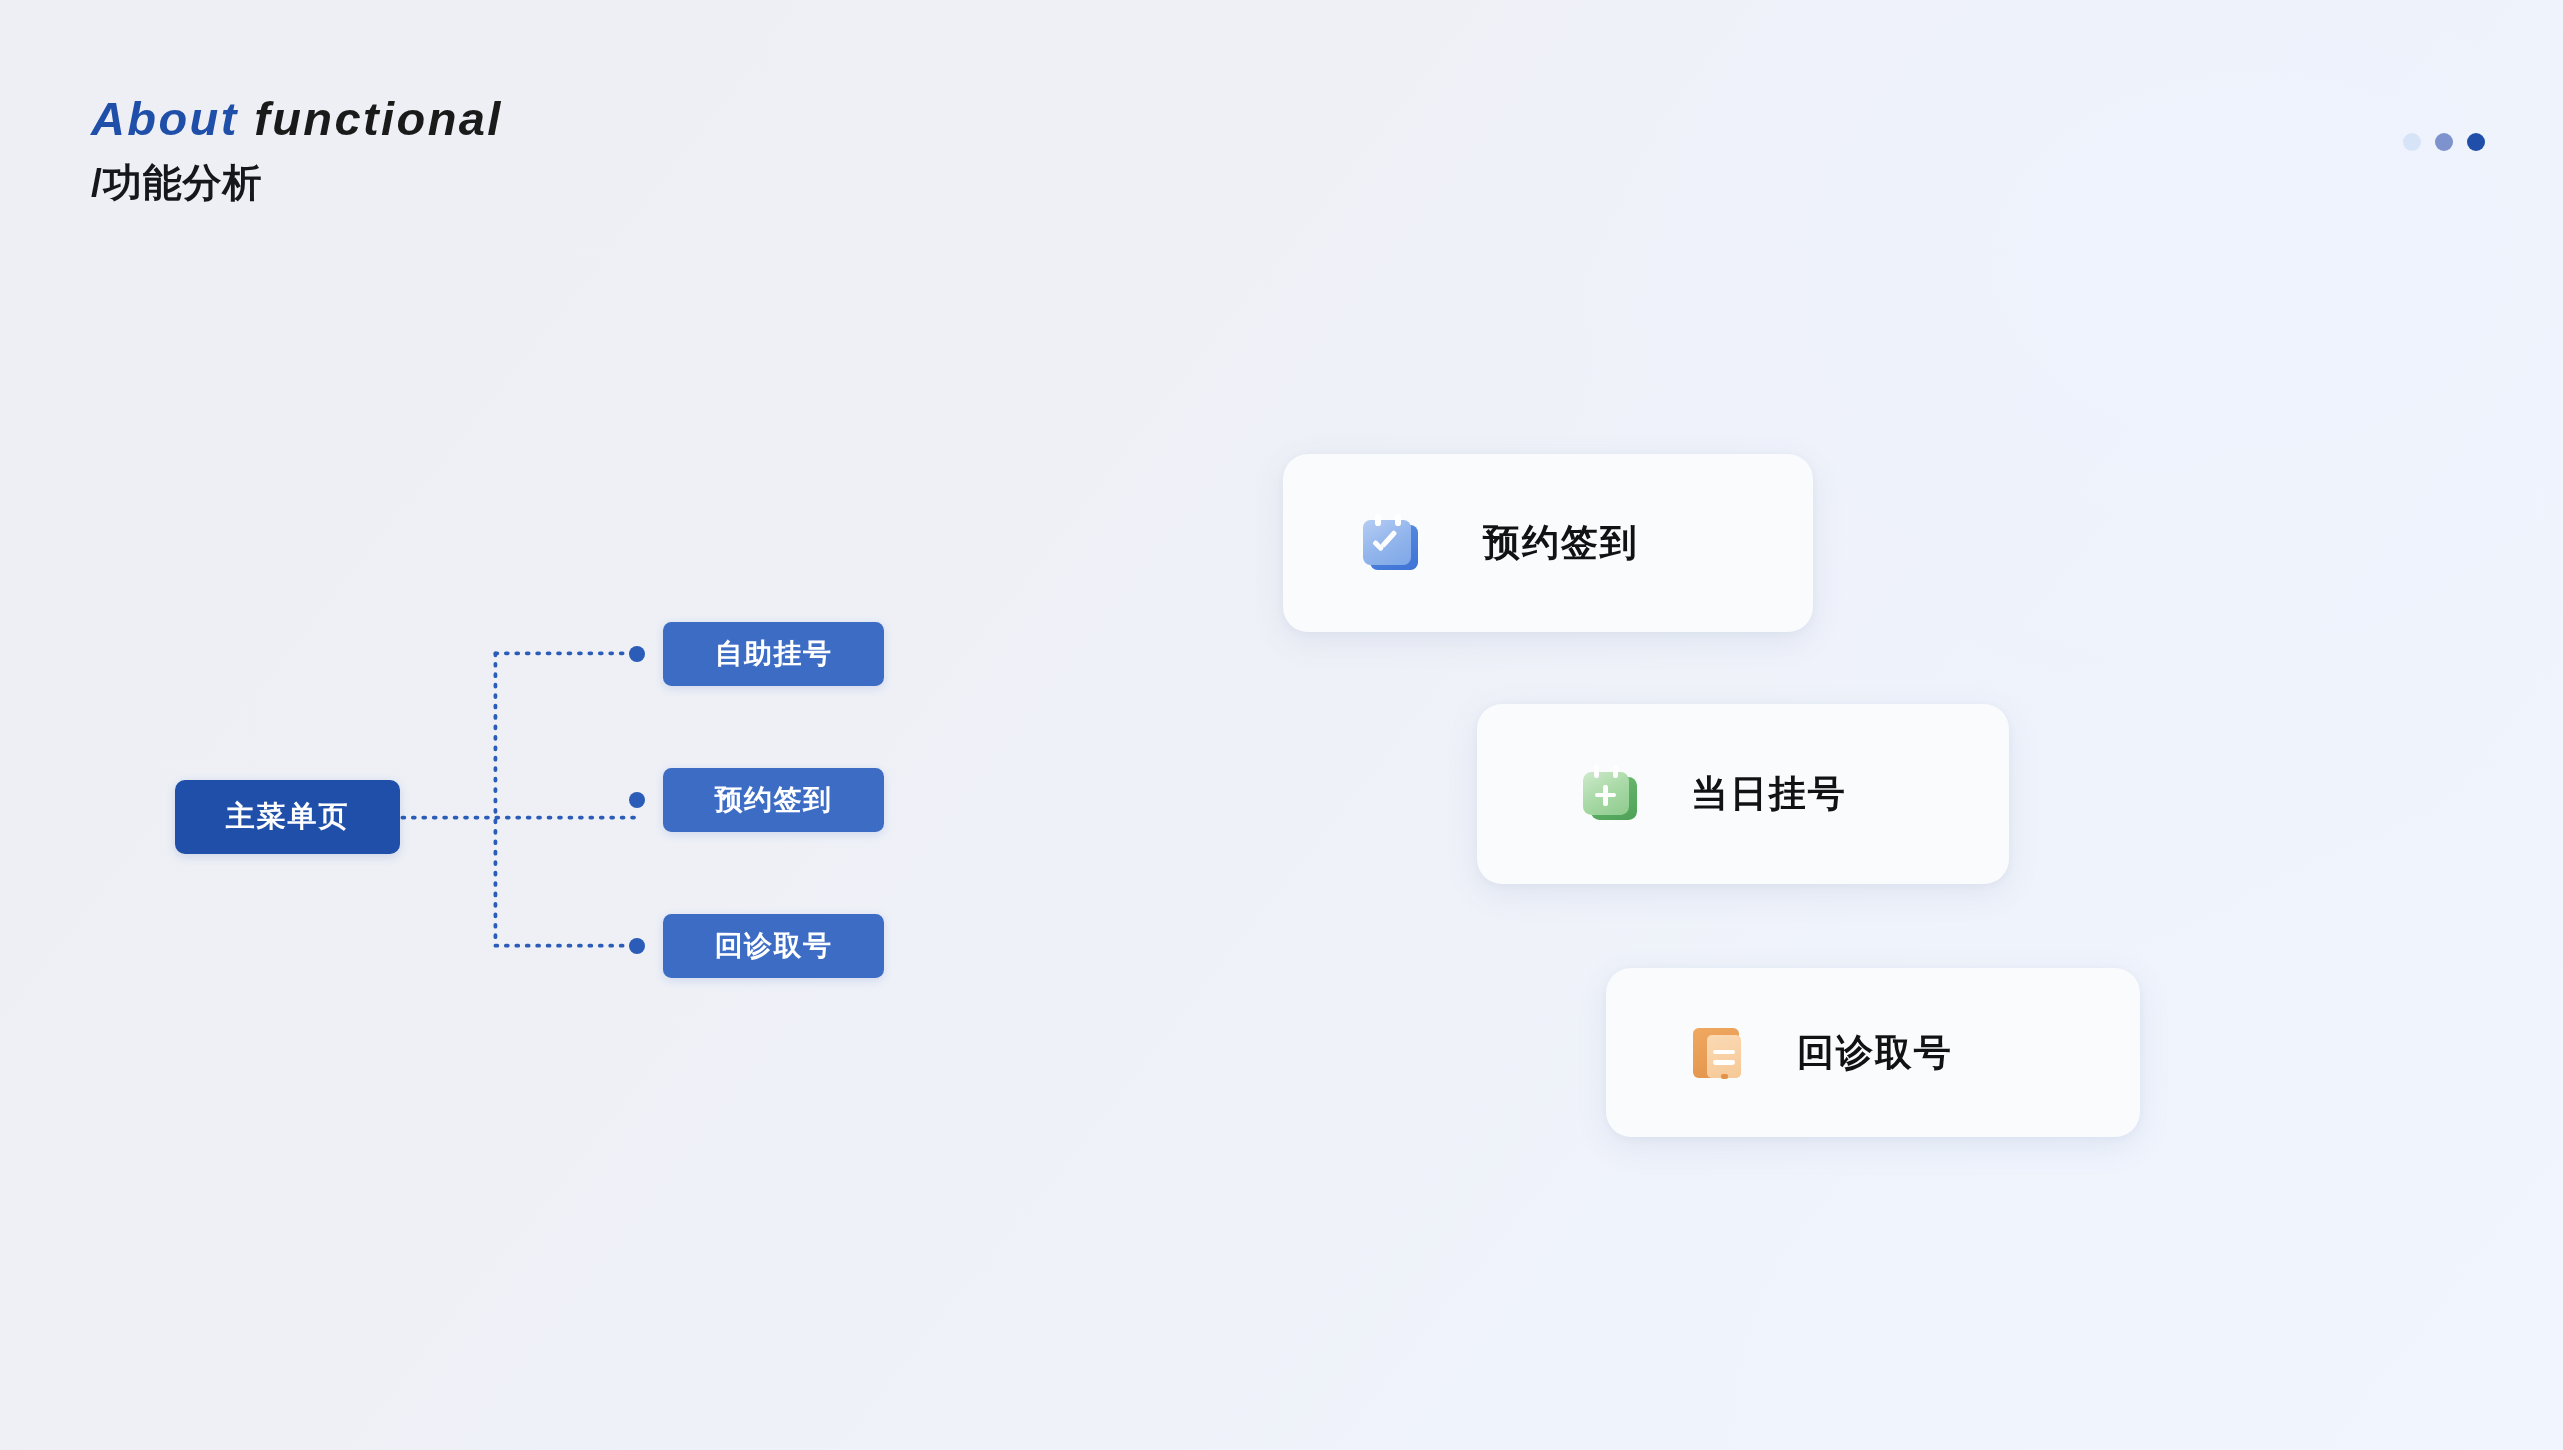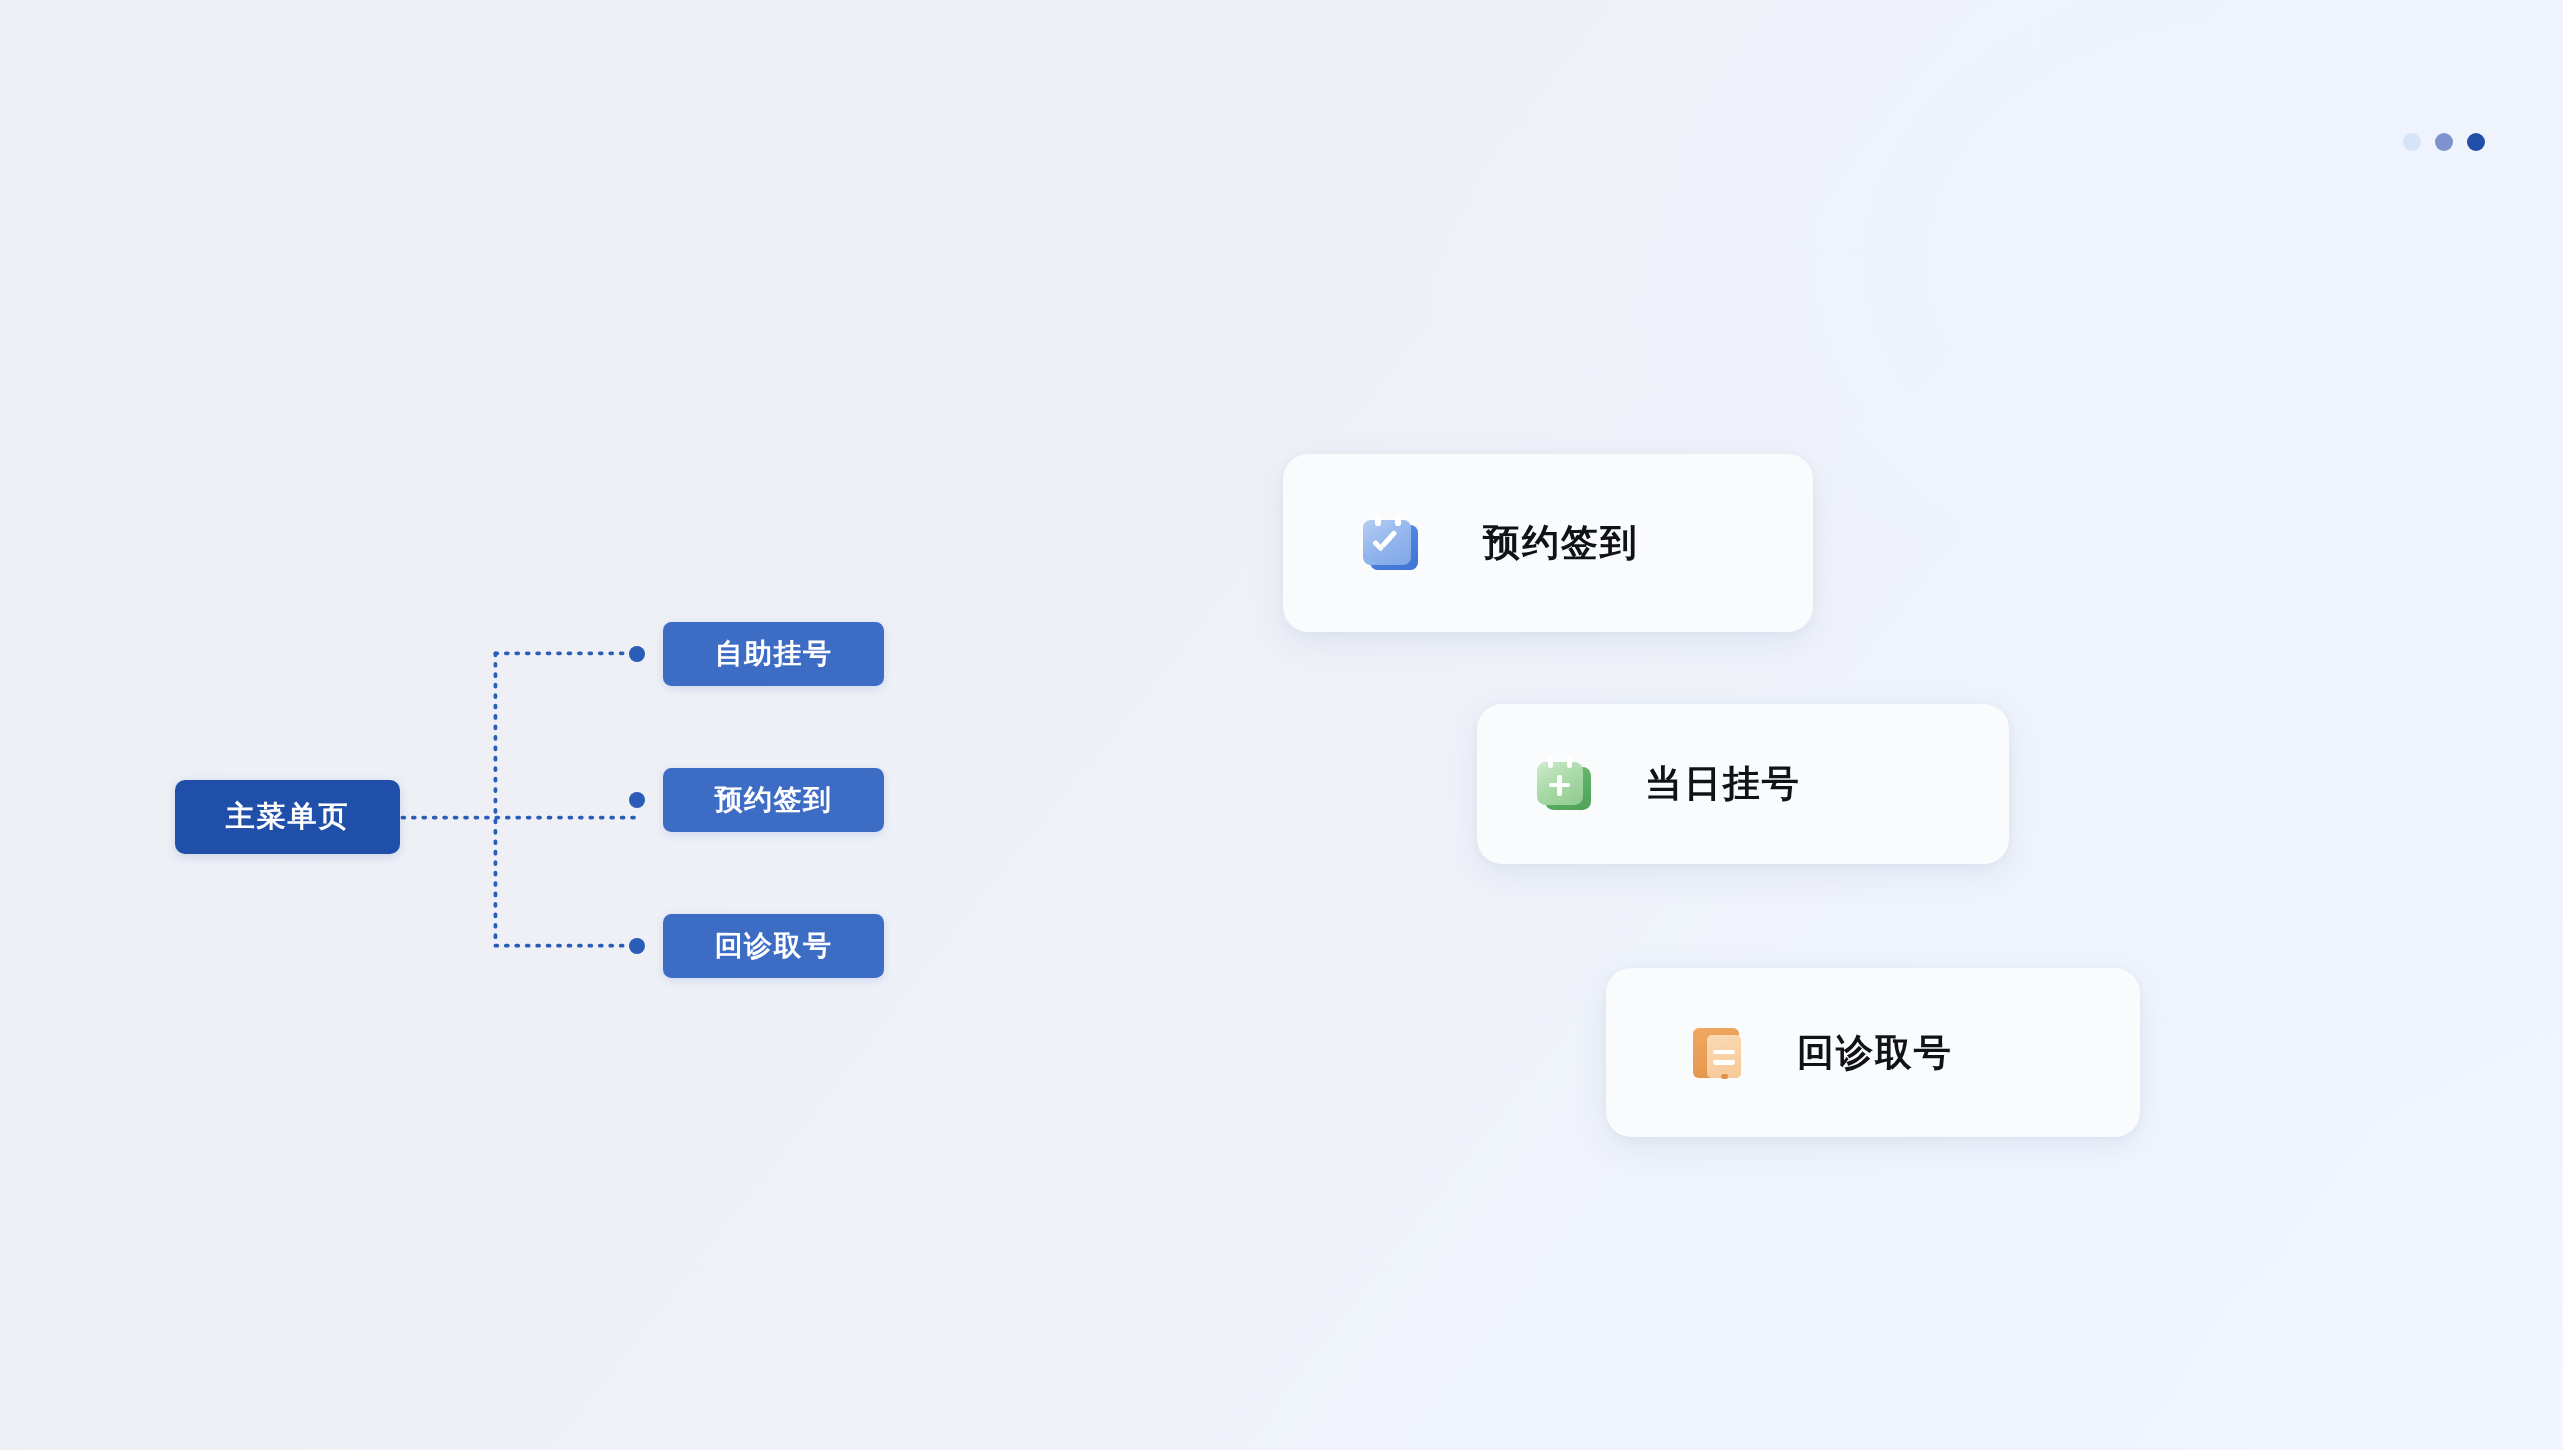--- a/index.html
+++ b/index.html
@@ -133,21 +133,21 @@
   .card {
     position: absolute;
     display: flex;
     align-items: center;
     background: #fafbfd;
     border-radius: 25px;
     box-shadow: 0 9.5px 32px rgba(88,112,160,0.10), 0 1.9px 7.6px rgba(88,112,160,0.05);
     box-sizing: border-box;
   }
   .card-1 { left: 1283px; top: 454px;  width: 530px; height: 178px; padding-left: 78px; }
-  .card-2 { left: 1477px; top: 704px;  width: 532px; height: 160px; padding-left: 58px; }
+  .card-2 { left: 1477px; top: 704px;  width: 532px; height: 180px; padding-left: 104px; }
   .card-3 { left: 1606px; top: 968px; width: 534px; height: 169px; padding-left: 85px; }
 
   .card-label {
     font-size: 37px;
     font-weight: 700;
     color: #111214;
     letter-spacing: 1.9px;
     white-space: nowrap;
   }
   .card-1 .card-label { margin-left: 63px; }
@@ -300,20 +300,26 @@
     height: 4.7px;
     border-radius: 1.9px;
     background: #e2934a;
   }
 </style>
 </head>
 <body>
 
 <div class="slide">
 
+  <div class="header">
+    <div class="title-en">
+      <span class="accent">About</span><span class="plain">&nbsp;</span><span class="plain">functional</span>
+    </div>
+    <div class="title-cn">/功能分析</div>
+  </div>
 
   <div class="page-dots">
     <span class="dot" style="background:#d7e4f8"></span>
     <span class="dot" style="background:#7e92cd"></span>
     <span class="dot" style="background:#1f4fa8"></span>
   </div>
 
   <div class="mindmap">
 
     <svg class="connector" viewBox="0 0 1100 1528" width="1044" height="1451" aria-hidden="true">

